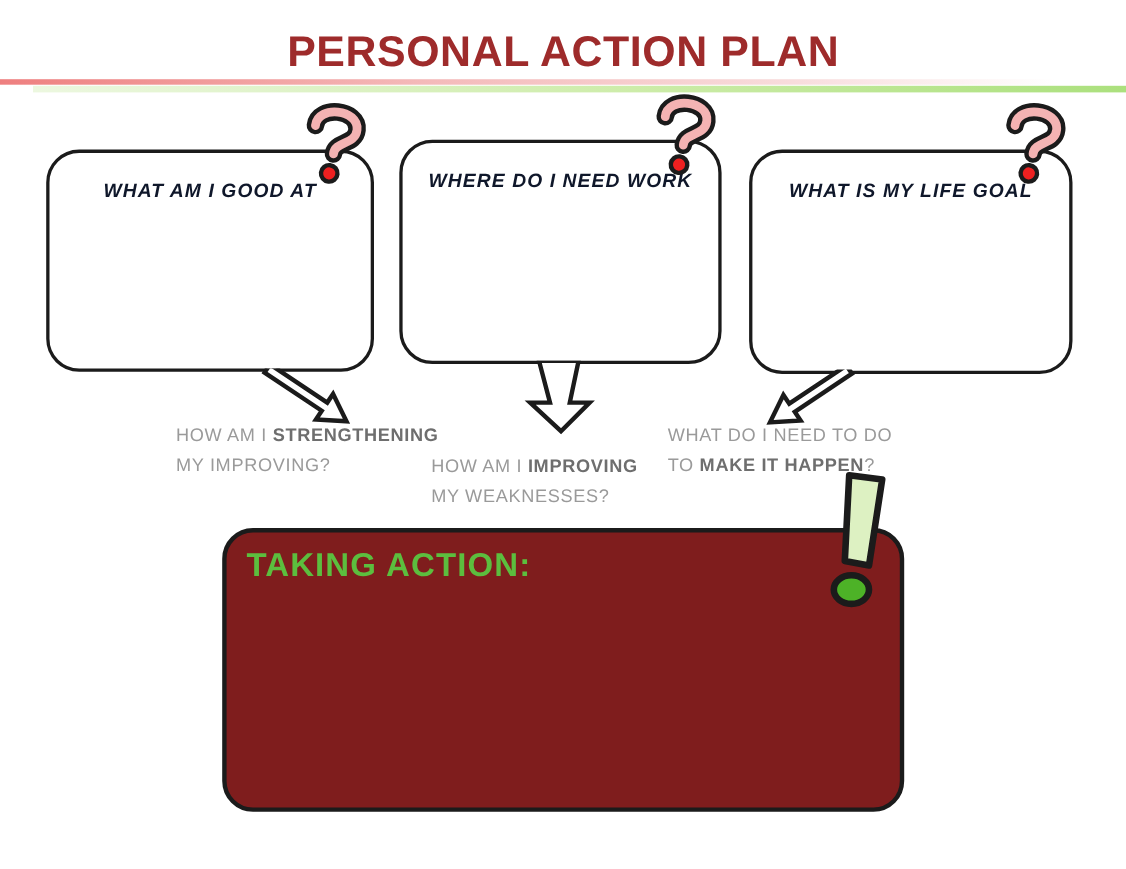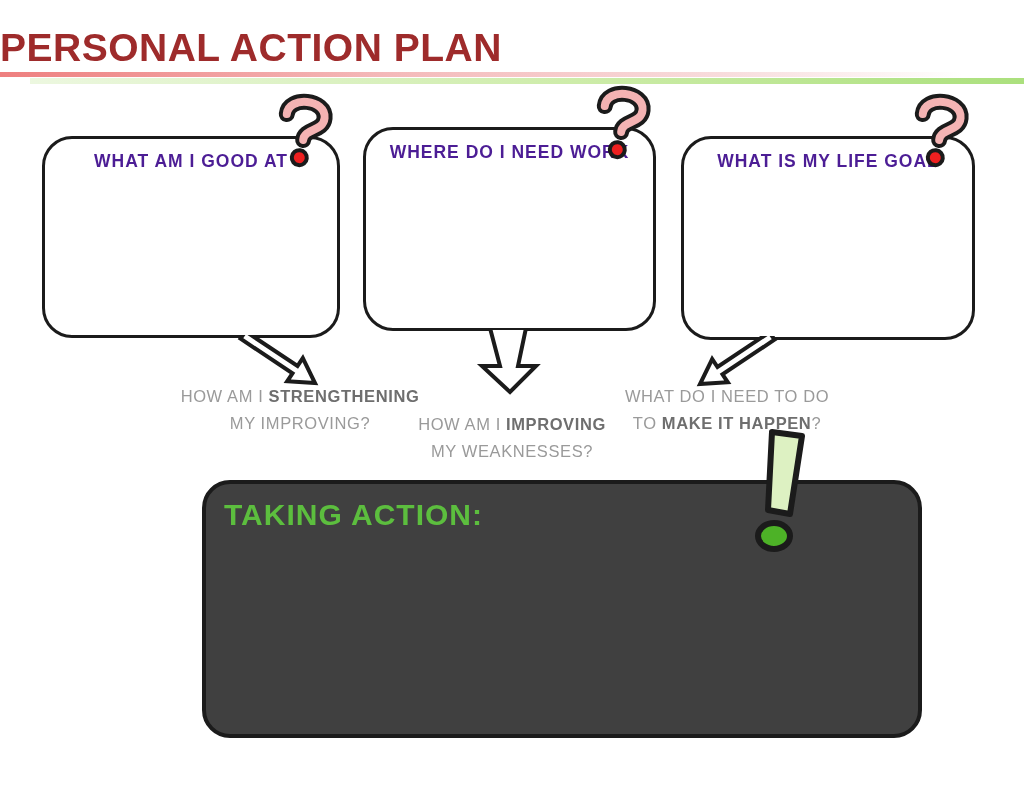--- a/index.html
+++ b/index.html
@@ -3,60 +3,60 @@
 <meta charset="utf-8">
 <style>
   * { margin:0; padding:0; box-sizing:border-box; }
   html,body { background:#fff; }
   .stage {
     position:relative; width:1024px; height:790px; background:#ffffff;
     font-family:"Liberation Sans", sans-serif; overflow:hidden;
   }
   .title {
     position:absolute; left:0; top:26px; width:100%;
-    font-size:39px; font-weight:bold;
+    text-align:center; font-size:39px; font-weight:bold;
     color:#9e2b2b; letter-spacing:0.5px;
   }
   .line-red {
     position:absolute; left:0; top:72px; width:962px; height:5px;
     background:linear-gradient(to right, #ee7f7f 0%, #f4b9b9 40%, #f8dcdc 75%, rgba(250,235,235,0));
   }
   .line-green {
     position:absolute; left:30px; top:78px; width:994px; height:6px;
     background:linear-gradient(to right, rgba(233,246,218,0.85) 0%, #cdeca9 55%, #abe07d 100%);
   }
   .bubble {
     position:absolute; background:#fff; border:3px solid #1b1b1b; border-radius:30px;
   }
   .bubble .label {
-    display:block; text-align:center; padding-top:12px;
-    font-size:17.5px; color:#4c1d95; letter-spacing:1px; font-weight:bold;
+    display:block; text-align:center; padding-top:24px;
+    font-size:17.5px; color:#0f172a; letter-spacing:1px; font-weight:bold;font-style:italic;
   }
   #box1 { left:42px;  top:136px; width:298px; height:202px; }
   #box2 { left:363px; top:127px; width:293px; height:204px; }
   #box3 { left:681px; top:136px; width:294px; height:204px; }
   .qmark { position:absolute; z-index:5; }
   #qm1 { left:272px; top:90px; }
   #qm2 { left:590px; top:82px; }
   #qm3 { left:908px; top:90px; }
   .arrow { position:absolute; z-index:4; }
   #arrow1 { left:235px; top:335px; }
   #arrow2 { left:462px; top:328px; }
   #arrow3 { left:688px; top:336px; }
   .prompt {
-    position:absolute; text-align:center; font-size:16.5px; line-height:27px;
+    position:absolute; text-align:left; font-size:16.5px; line-height:27px;
     color:#9a9a9a; letter-spacing:0.6px;
   }
   .prompt strong { color:#6e6e6e; font-weight:bold; }
   #prompt1 { left:160px; top:383px; width:280px; }
   #prompt2 { left:392px; top:411px; width:240px; }
   #prompt3 { left:607px; top:383px; width:240px; }
   .action-box {
-    position:absolute; left:202px; top:480px; width:720px; height:258px;
-    background:#404040; border:4px solid #1b1b1b; border-radius:28px; z-index:2;
+    position:absolute; left:202px; top:480px; width:620px; height:258px;
+    background:#7f1d1d; border:4px solid #1b1b1b; border-radius:28px; z-index:2;
   }
   .action-label {
     display:block; padding:14px 0 0 18px; font-size:30px; font-weight:bold;
     color:#5cbe3e; letter-spacing:1px;
   }
   .exclaim { position:absolute; left:750px; top:424px; z-index:6; }
 </style>
 </head>
 <body>
 

